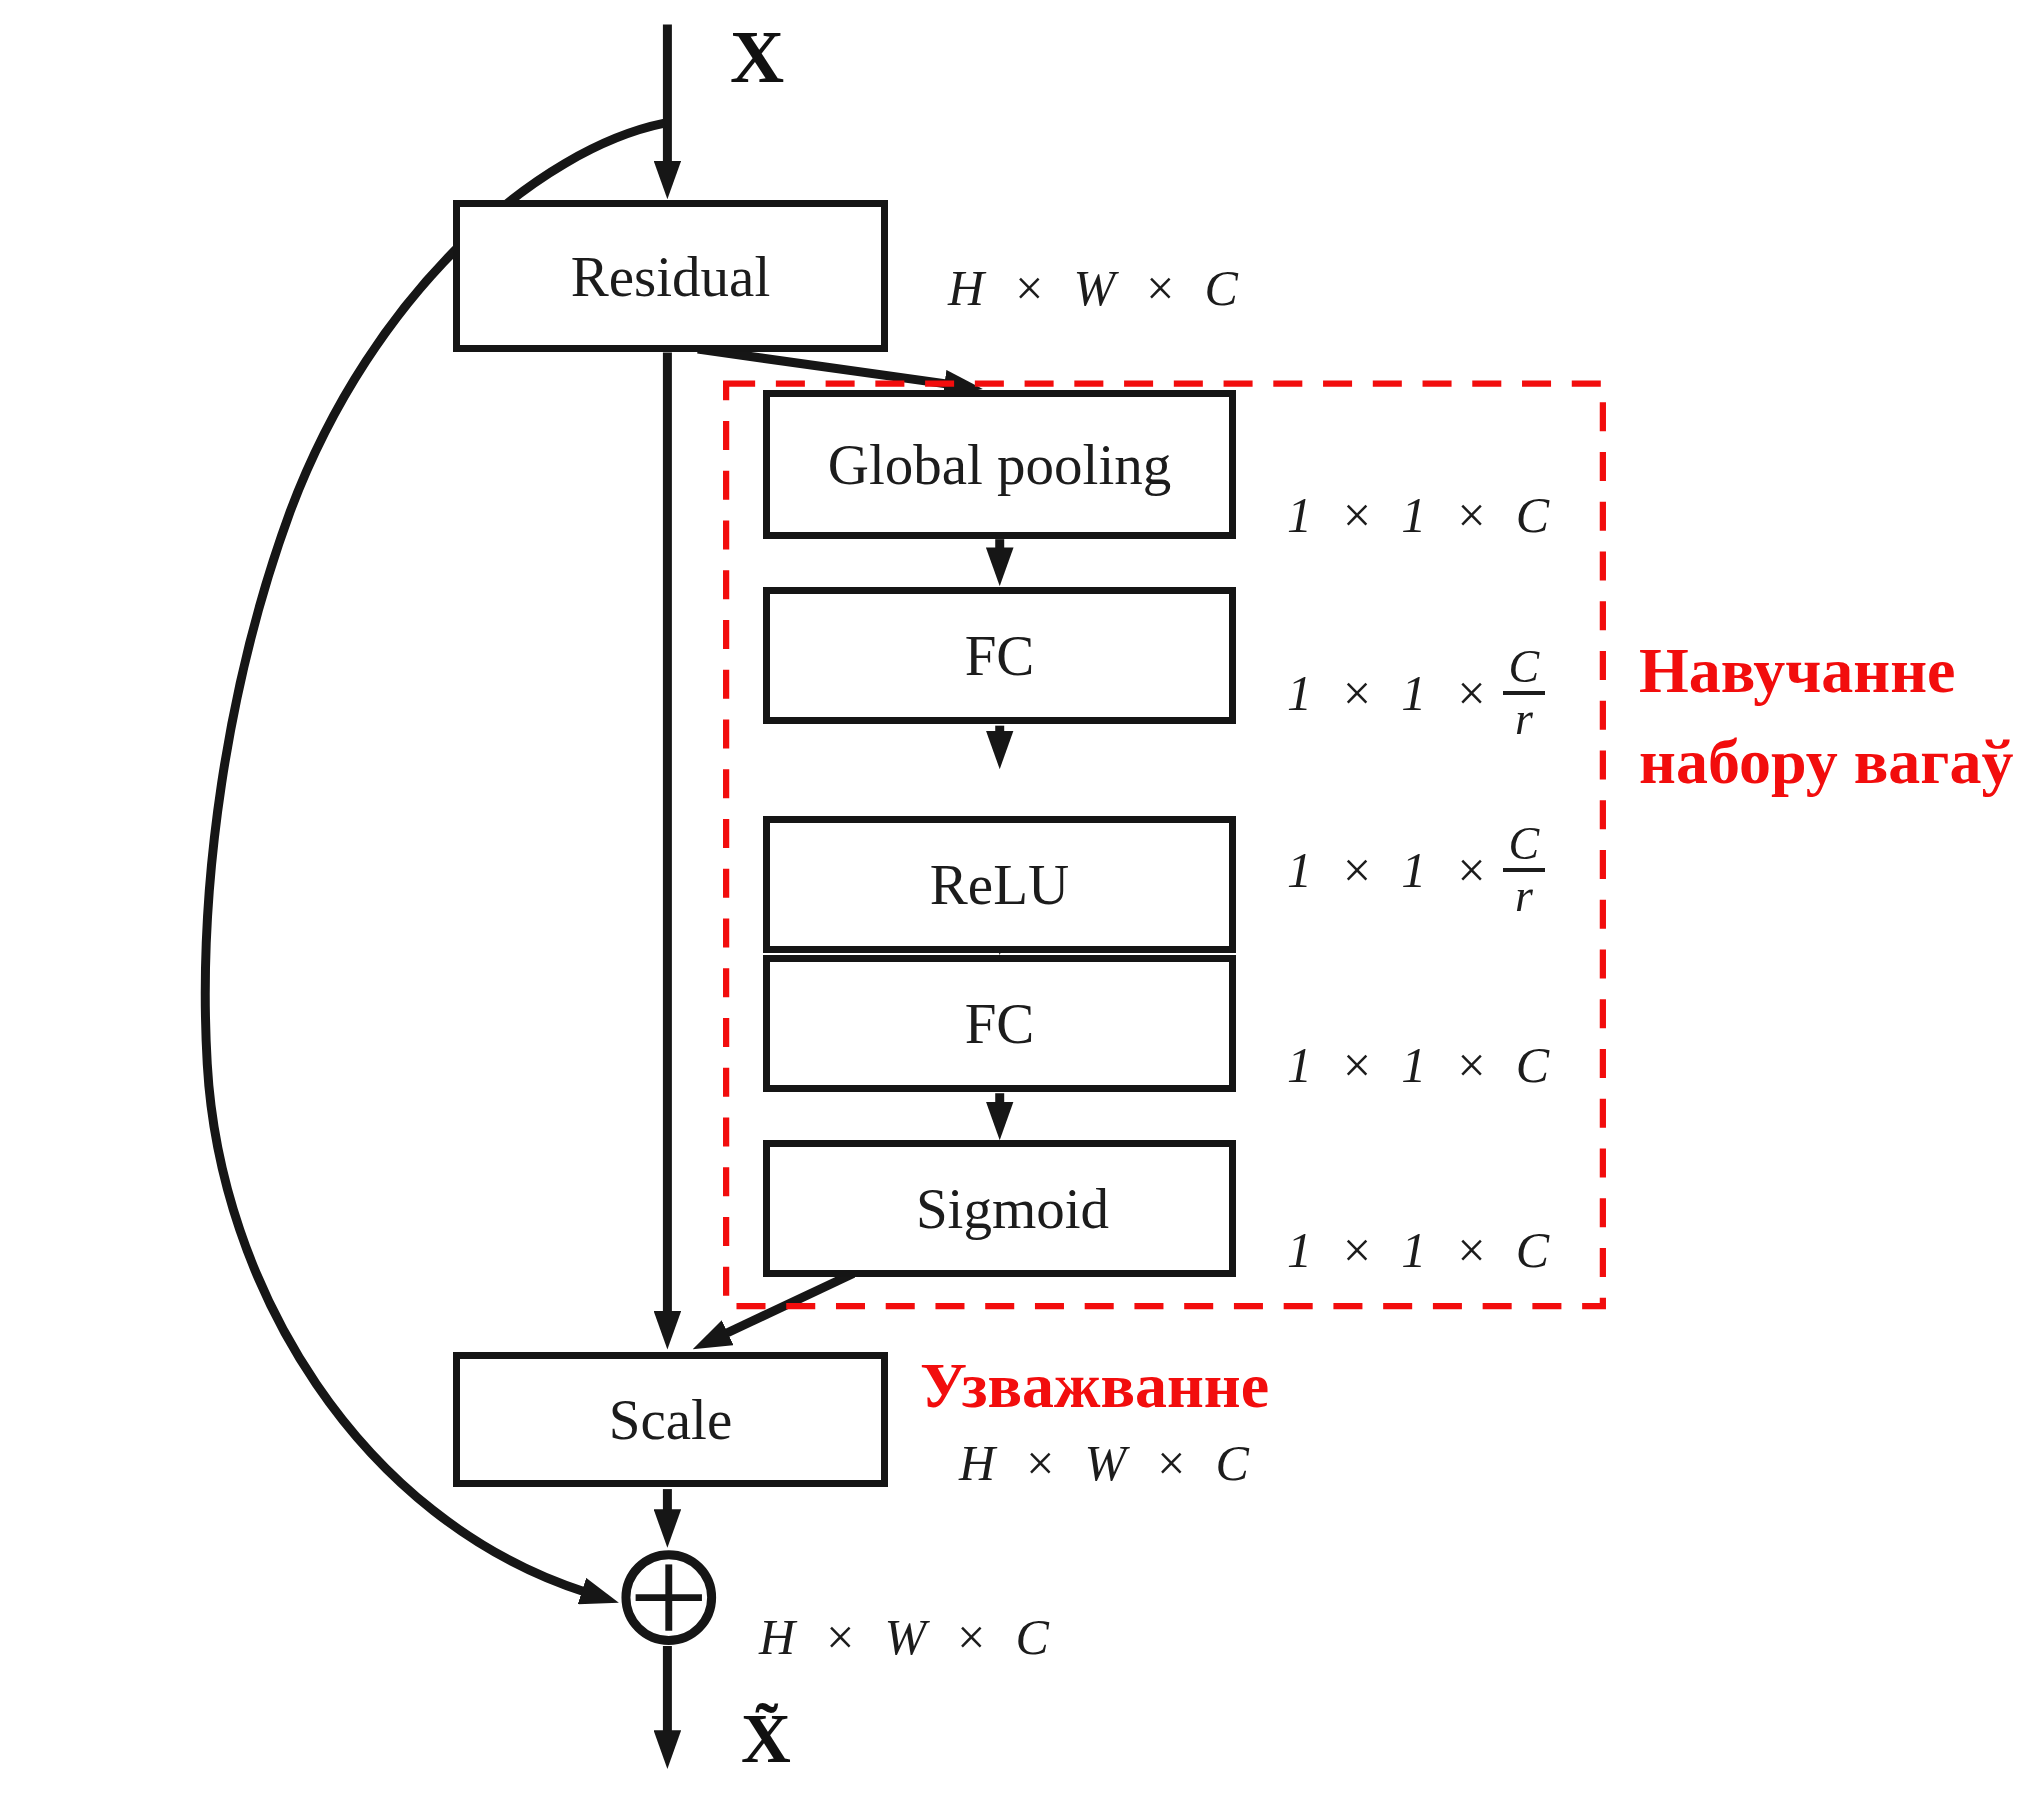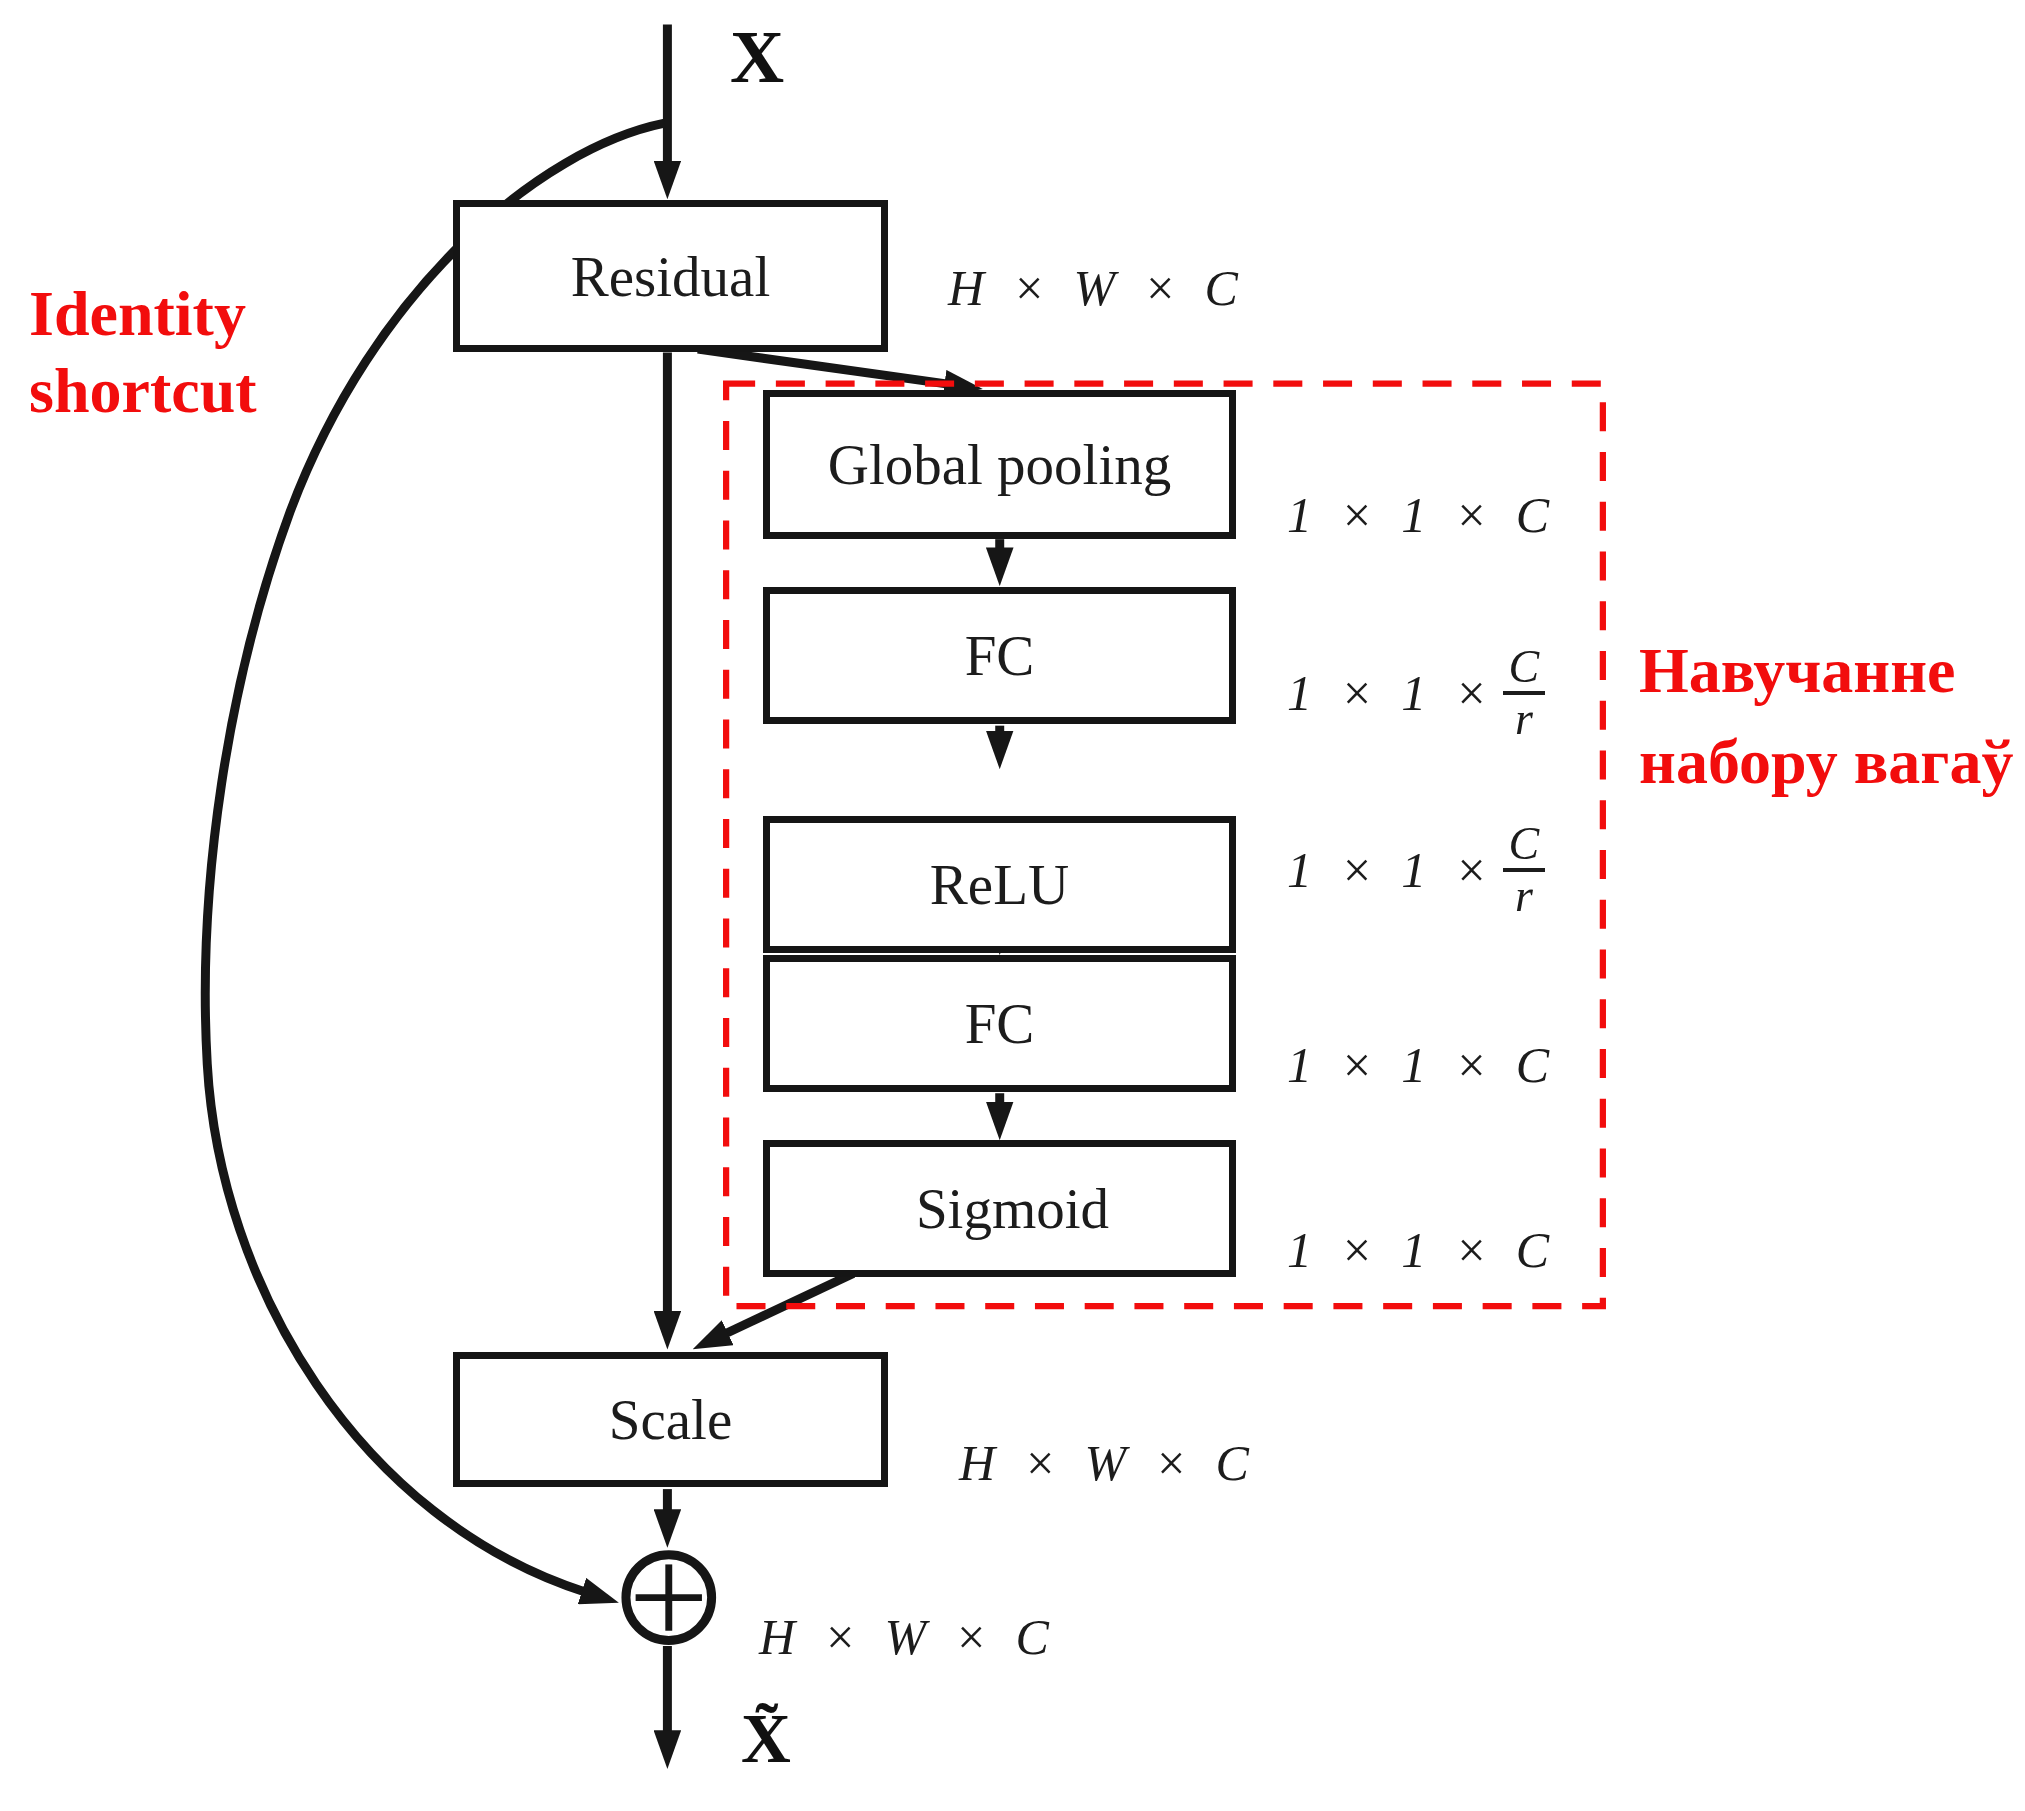--- a/index.html
+++ b/index.html
@@ -129,25 +129,22 @@
   </div>
 
   <div class="dim" style="left:1287px;top:1034px;">1 × 1 × C</div>
 
   <div class="dim" style="left:1287px;top:1219px;">1 × 1 × C</div>
 
   <div class="dim" style="left:959px;top:1432px;">H × W × C</div>
 
   <div class="dim" style="left:759px;top:1606px;">H × W × C</div>
 
-  <div class="redtext" style="left:29px;top:275px;font-size:64px;line-height:77px;">
-    <div>Identity</div>
-    <div>shortcut</div>
-  </div>
 
   <div class="redtext" style="left:1639px;top:625px;font-size:64px;line-height:91px;">
     <div>Навучанне</div>
     <div>набору вагаў</div>
   </div>
 
+  <div class="redtext" style="left:920px;top:1349px;font-size:64px;">Узважванне</div>
 
 </div>
 
 
 </body></html>

